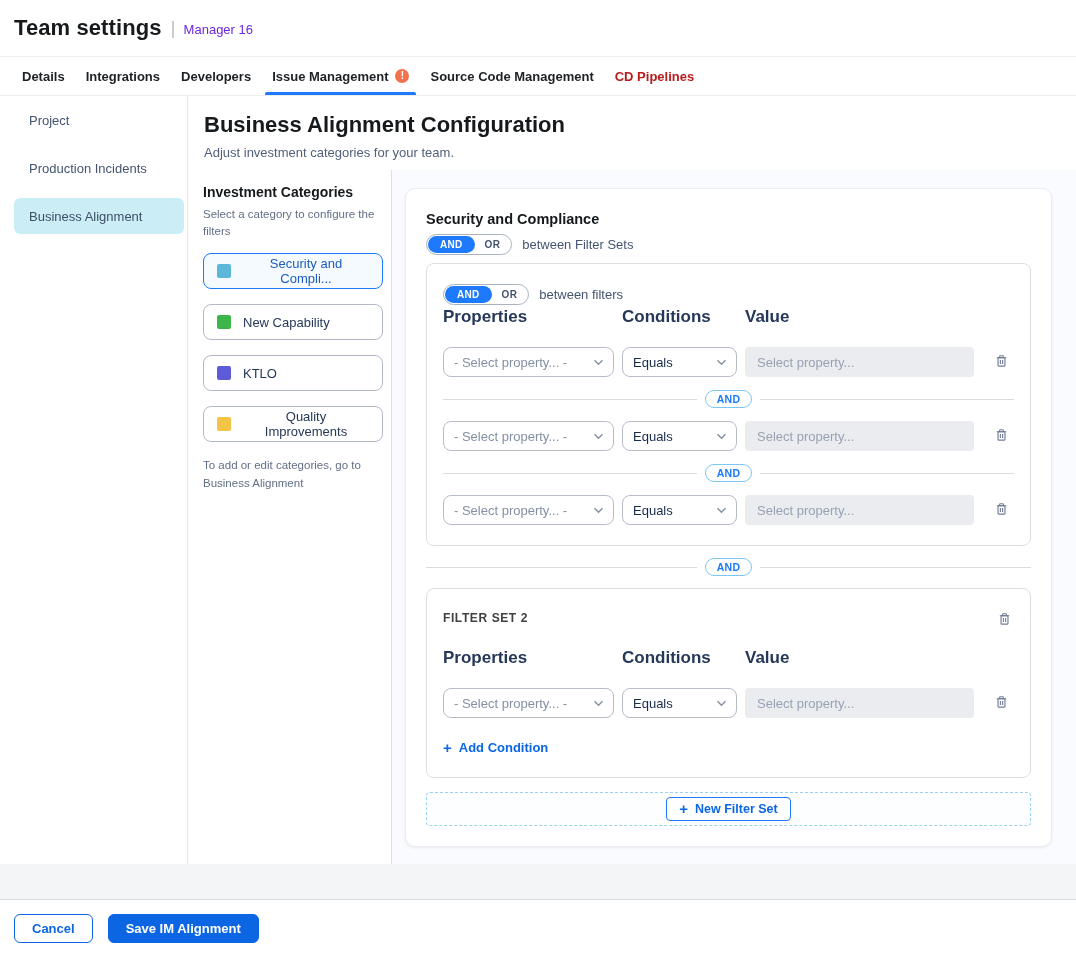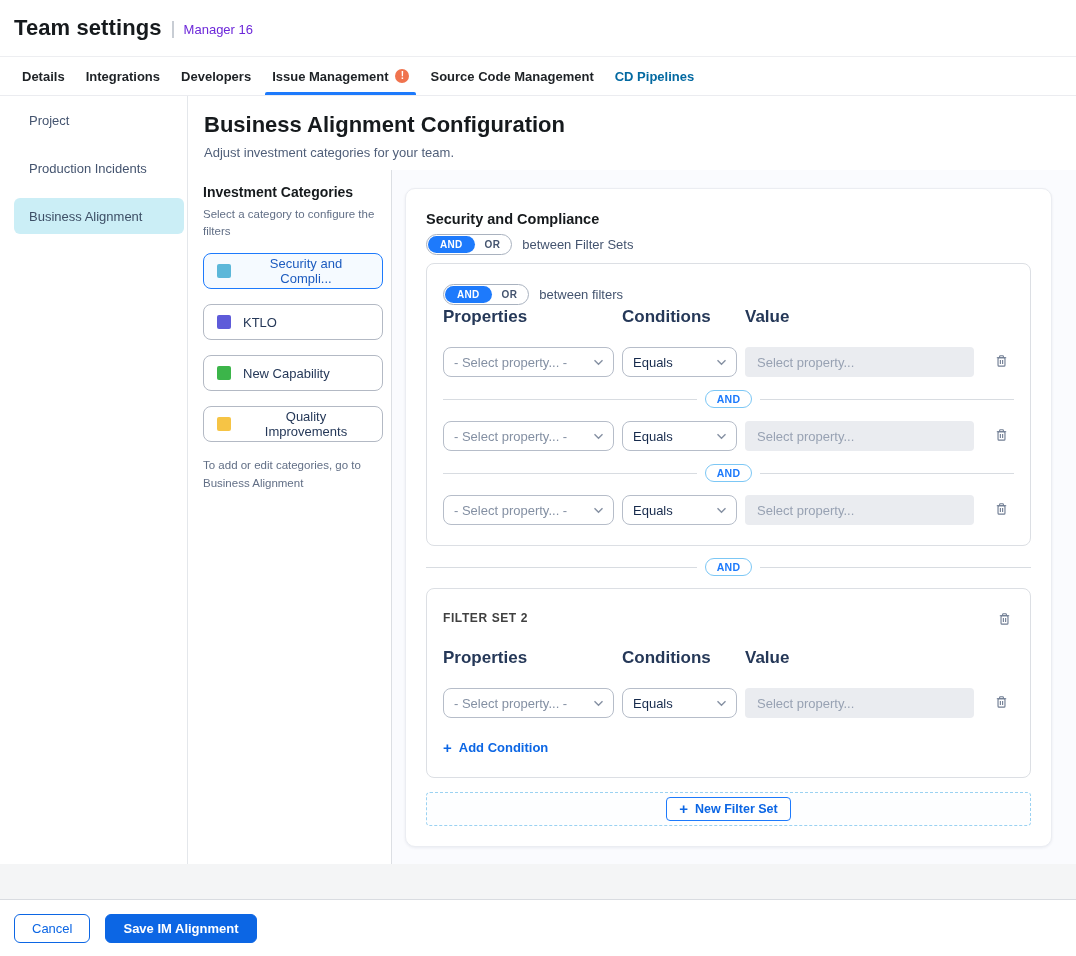--- a/index.html
+++ b/index.html
@@ -15,21 +15,21 @@
   .app-context { font-size:13px; color:#6d28d9; margin-top:3px; }
 
   
   .tabbar { height:39px; flex:0 0 39px; display:flex; align-items:stretch;
             padding:0 0 0 12px; border-bottom:1px solid #EBECF0; background:#fff; }
   .tab { position:relative; display:flex; align-items:center; gap:7px;
          padding:0 10px; margin-right:1px; font-size:13px; font-weight:bold;
          color:#1D2125; cursor:pointer; white-space:nowrap; }
   .tab.active::after { content:""; position:absolute; left:3px; right:3px; bottom:0;
          height:3px; background:#1D7AFC; border-radius:2px 2px 0 0; }
-  .tab.disabled { color:#0369a1; font-weight:bold; }
+  .tab.disabled { color:#b91c1c; font-weight:bold; }
   .warn-badge { width:14px; height:14px; border-radius:50%; background:#F0734E;
          color:#fff; font-size:10px; font-weight:bold; display:flex;
          align-items:center; justify-content:center; line-height:1; }
 
   
   .content { flex:1 1 auto; display:flex; min-height:0; background:#fff; }
 
   .sidebar { width:188px; flex:0 0 188px; border-right:1px solid #E4E7EB;
              padding:6px 3px 0 14px; }
   .side-item { display:flex; align-items:center; height:36px; padding:0 15px;
@@ -123,21 +123,21 @@
             border:1px solid #1D7AFC; border-radius:4px; padding:3px 12px 4px 12px;
             color:#0C66E4; font-size:12.5px; font-weight:bold; cursor:pointer;
             font-family:"Liberation Sans", sans-serif; }
 
   
   .bottom-band { height:36px; flex:0 0 36px; background:#F4F5F6;
                  border-bottom:1px solid #D9DCE1; }
   .footer { height:56px; flex:0 0 56px; background:#fff; display:flex;
             align-items:center; padding:0 14px; gap:15px; }
   .btn-secondary { height:29px; padding:0 17px; background:#fff; border:1px solid #0C66E4;
-            border-radius:6px; color:#0C66E4; font-size:13px; font-weight:normal;
+            border-radius:6px; color:#0C66E4; font-size:13px; font-weight:bold;
             cursor:pointer; font-family:"Liberation Sans", sans-serif; }
   .btn-primary { height:29px; padding:0 17px; background:#0C66E4; border:1px solid #0C66E4;
             border-radius:6px; color:#fff; font-size:13px; font-weight:bold;
             cursor:pointer; font-family:"Liberation Sans", sans-serif; }
 </style>
 </head>
 <body>
 
 <div class="page">
 
@@ -193,26 +193,26 @@
 
         <div class="cat-col">
           <div class="cat-title">Investment Categories</div>
           <div class="cat-desc">Select a category to configure the filters</div>
 
           <button class="cat-btn selected">
             <span class="cat-swatch" style="background: rgb(92, 183, 217);"></span>
             <span>Security and Compli...</span>
           </button>
           <button class="cat-btn">
+            <span class="cat-swatch" style="background: rgb(60, 181, 74);"></span>
+            <span>New Capability</span>
+          </button>
+          <button class="cat-btn">
             <span class="cat-swatch" style="background: rgb(94, 91, 217);"></span>
             <span>KTLO</span>
-          </button>
-          <button class="cat-btn">
-            <span class="cat-swatch" style="background: rgb(60, 181, 74);"></span>
-            <span>New Capability</span>
           </button>
           <button class="cat-btn">
             <span class="cat-swatch" style="background: rgb(246, 196, 69);"></span>
             <span>Quality Improvements</span>
           </button>
 
           <div class="cat-footnote">To add or edit categories, go to Business Alignment</div>
         </div>
 
         <div class="filters-col">

